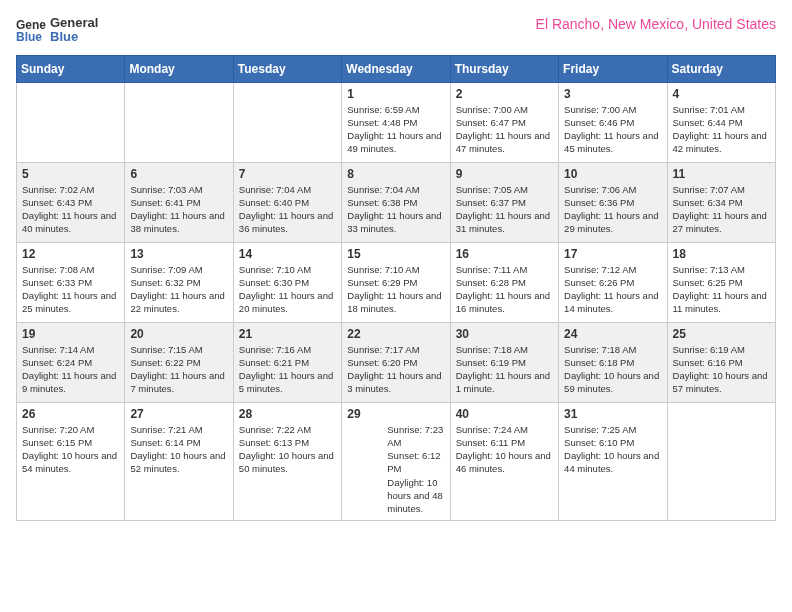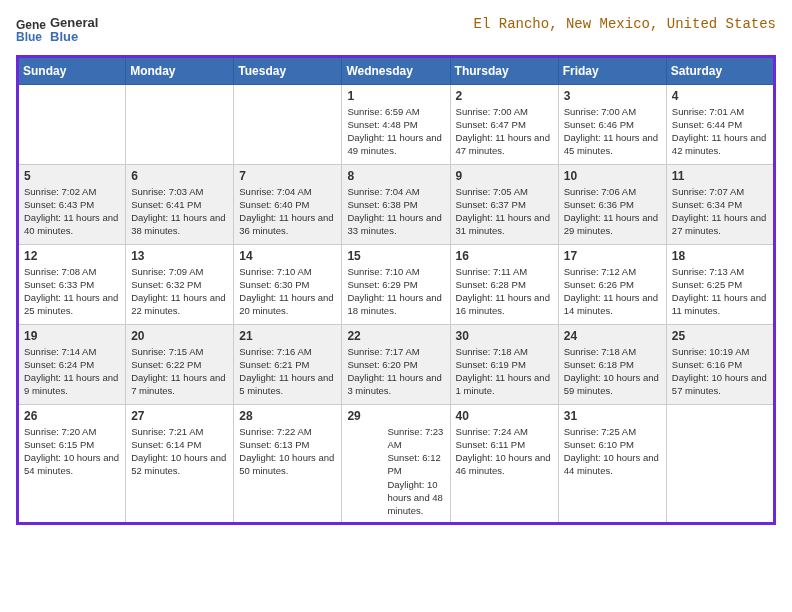--- a/index.html
+++ b/index.html
@@ -24,27 +24,26 @@
     .title-area {
       text-align: right;
     }
     .month-title {
       font-size: 32px;
       color: #333;
       font-weight: normal;
     }
     .location-title {
       font-size: 14px;
-      color: #a16207;
-      font-family: Liberation Mono, monospace;
+      color: #ec4899;
     }
     .calendar {
       width: 100%;
       border-collapse: collapse;
-      border: 3px solid #6d28d9;
+      border: 1px solid #6d28d9;
     }
     .calendar th {
       background-color: #3b6db3;
       color: #fff;
       padding: 6px 4px;
       font-size: 12px;
       text-align: left;
       border: 1px solid #2a5da3;
     }
     .calendar td {
@@ -260,21 +259,21 @@
 Daylight: 11 hours and 1 minute.</div>
         </td>
         <td>
           <span class="day-num">24</span>
           <div class="day-info" style="white-space: pre-line;">Sunrise: 7:18 AM
 Sunset: 6:18 PM
 Daylight: 10 hours and 59 minutes.</div>
         </td>
         <td>
           <span class="day-num">25</span>
-          <div class="day-info" style="white-space: pre-line;">Sunrise: 10:19 AM
+          <div class="day-info" style="white-space: pre-line;">Sunrise: 6:19 AM
 Sunset: 6:16 PM
 Daylight: 10 hours and 57 minutes.</div>
         </td>
       </tr>
       <tr class="row-white">
         <td>
           <span class="day-num">26</span>
           <div class="day-info" style="white-space: pre-line;">Sunrise: 7:20 AM
 Sunset: 6:15 PM
 Daylight: 10 hours and 54 minutes.</div>

